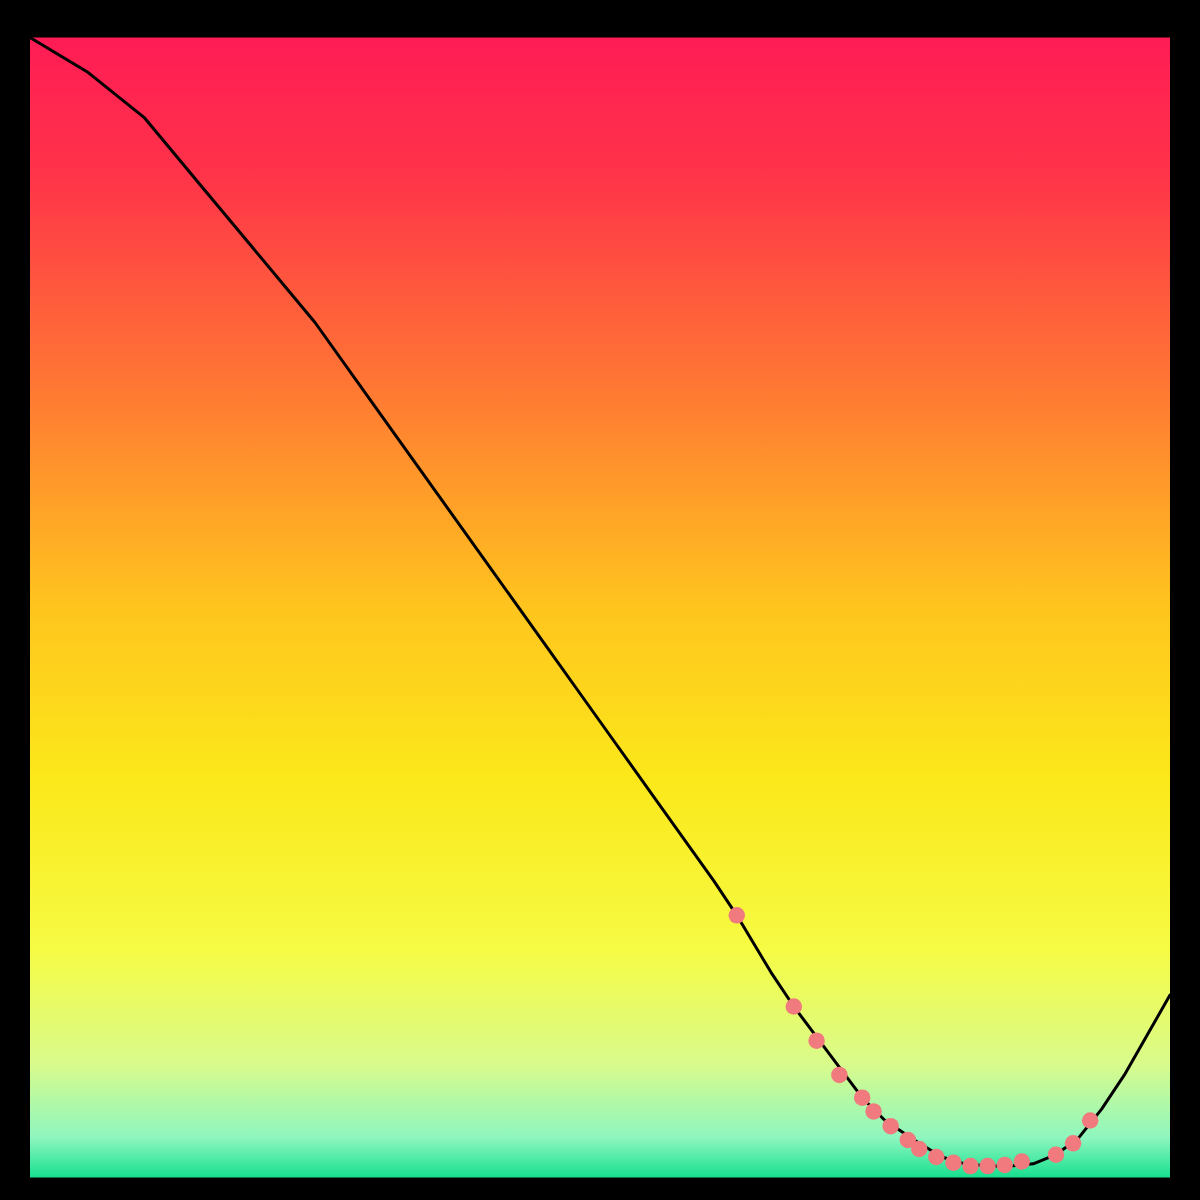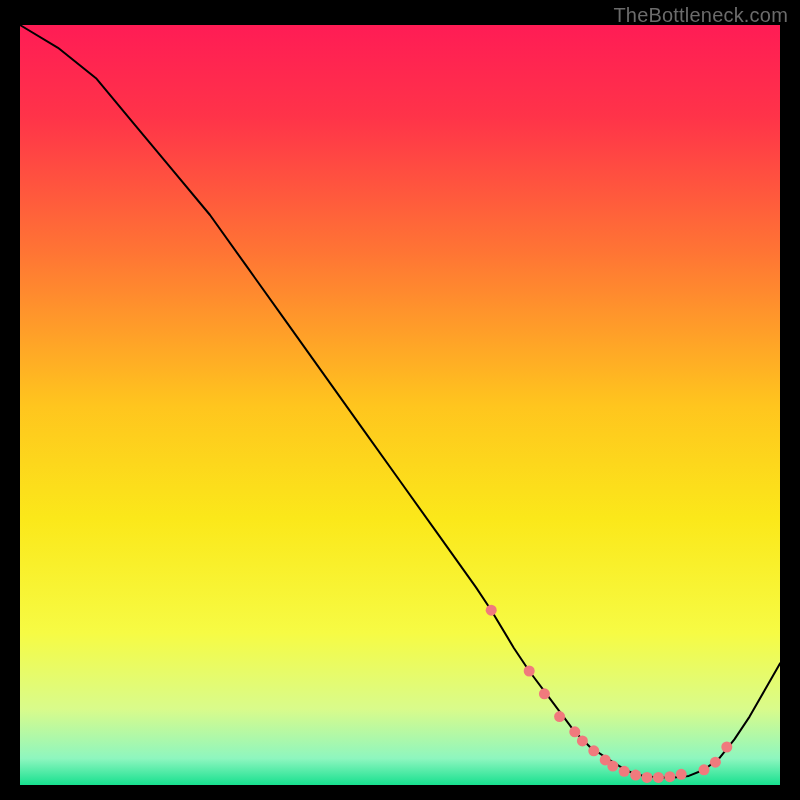--- a/index.html
+++ b/index.html
@@ -29,21 +29,20 @@
   svg.plot {
     position: absolute;
     left: 0;
     top: 0;
   }
 </style>
 </head>
 <body>
 
 <div class="chart-wrap">
-  <div class="watermark">TheBottleneck.com</div>
   <svg class="plot" width="800" height="800">
       <defs>
         <linearGradient id="bg-grad" x1="0" y1="0" x2="0" y2="1">
           <stop offset="0%" stop-color="#ff1c55"></stop>
           <stop offset="12%" stop-color="#ff3349"></stop>
           <stop offset="30%" stop-color="#ff7534"></stop>
           <stop offset="50%" stop-color="#ffc51e"></stop>
           <stop offset="65%" stop-color="#fbe81a"></stop>
           <stop offset="80%" stop-color="#f6fb44"></stop>
           <stop offset="90%" stop-color="#d9fb8b"></stop>

